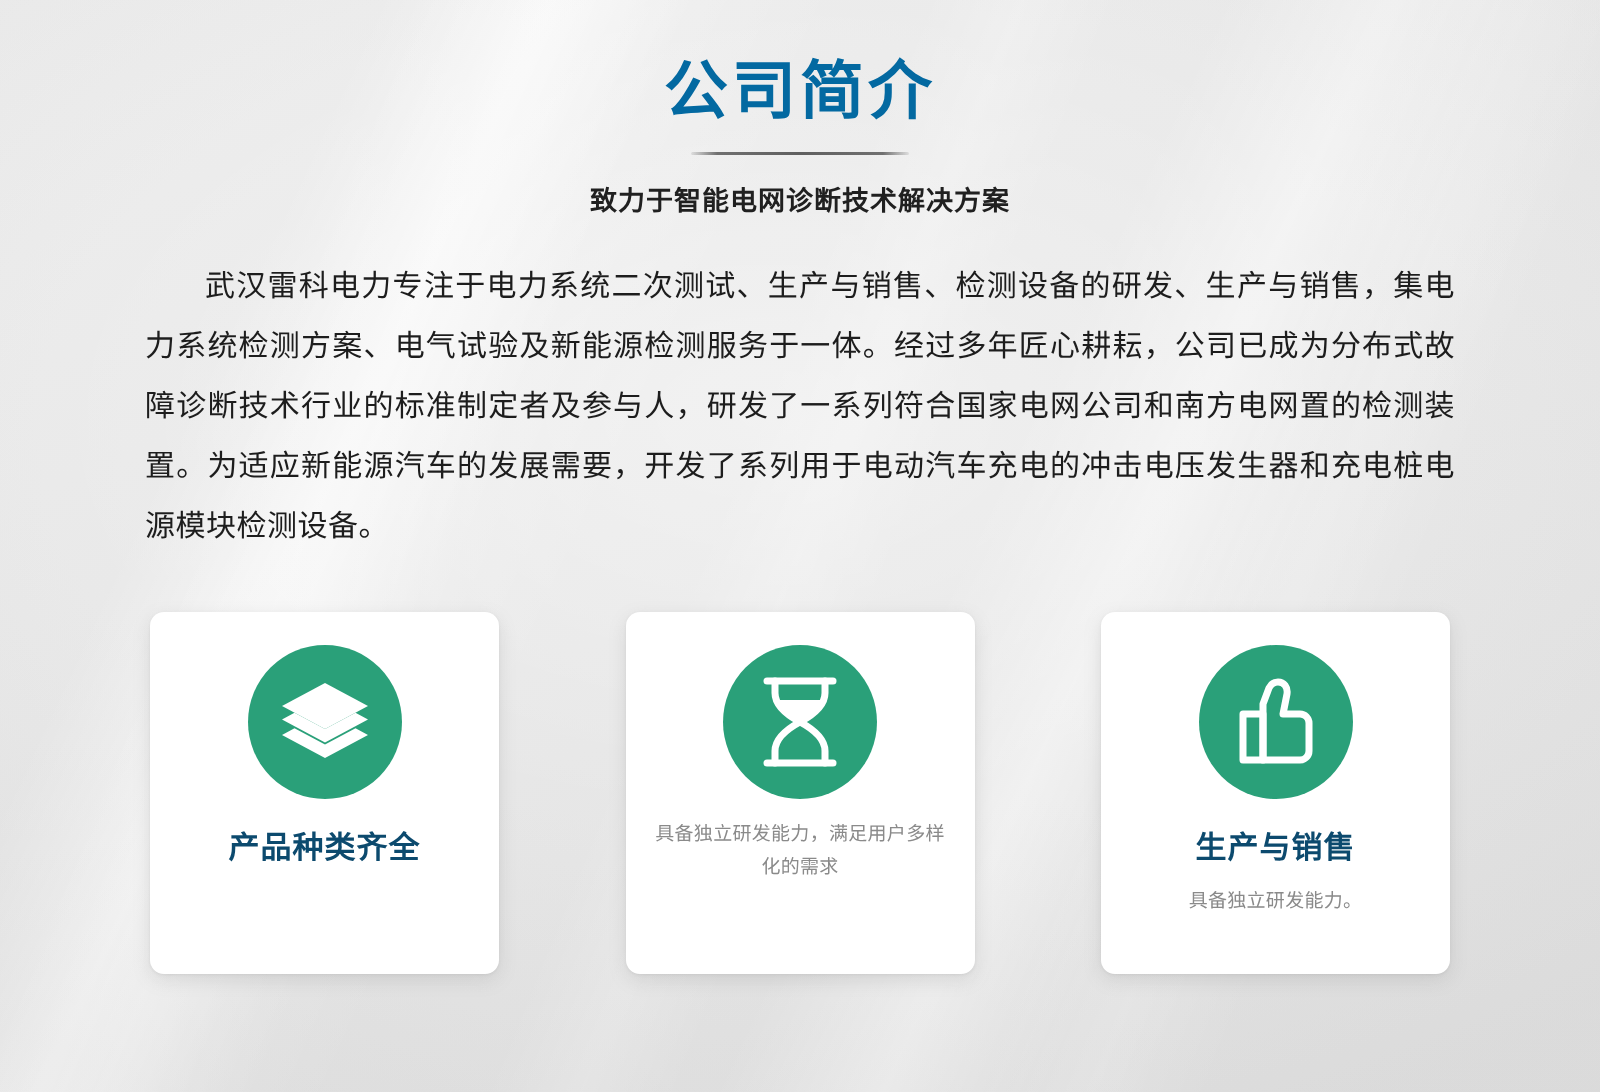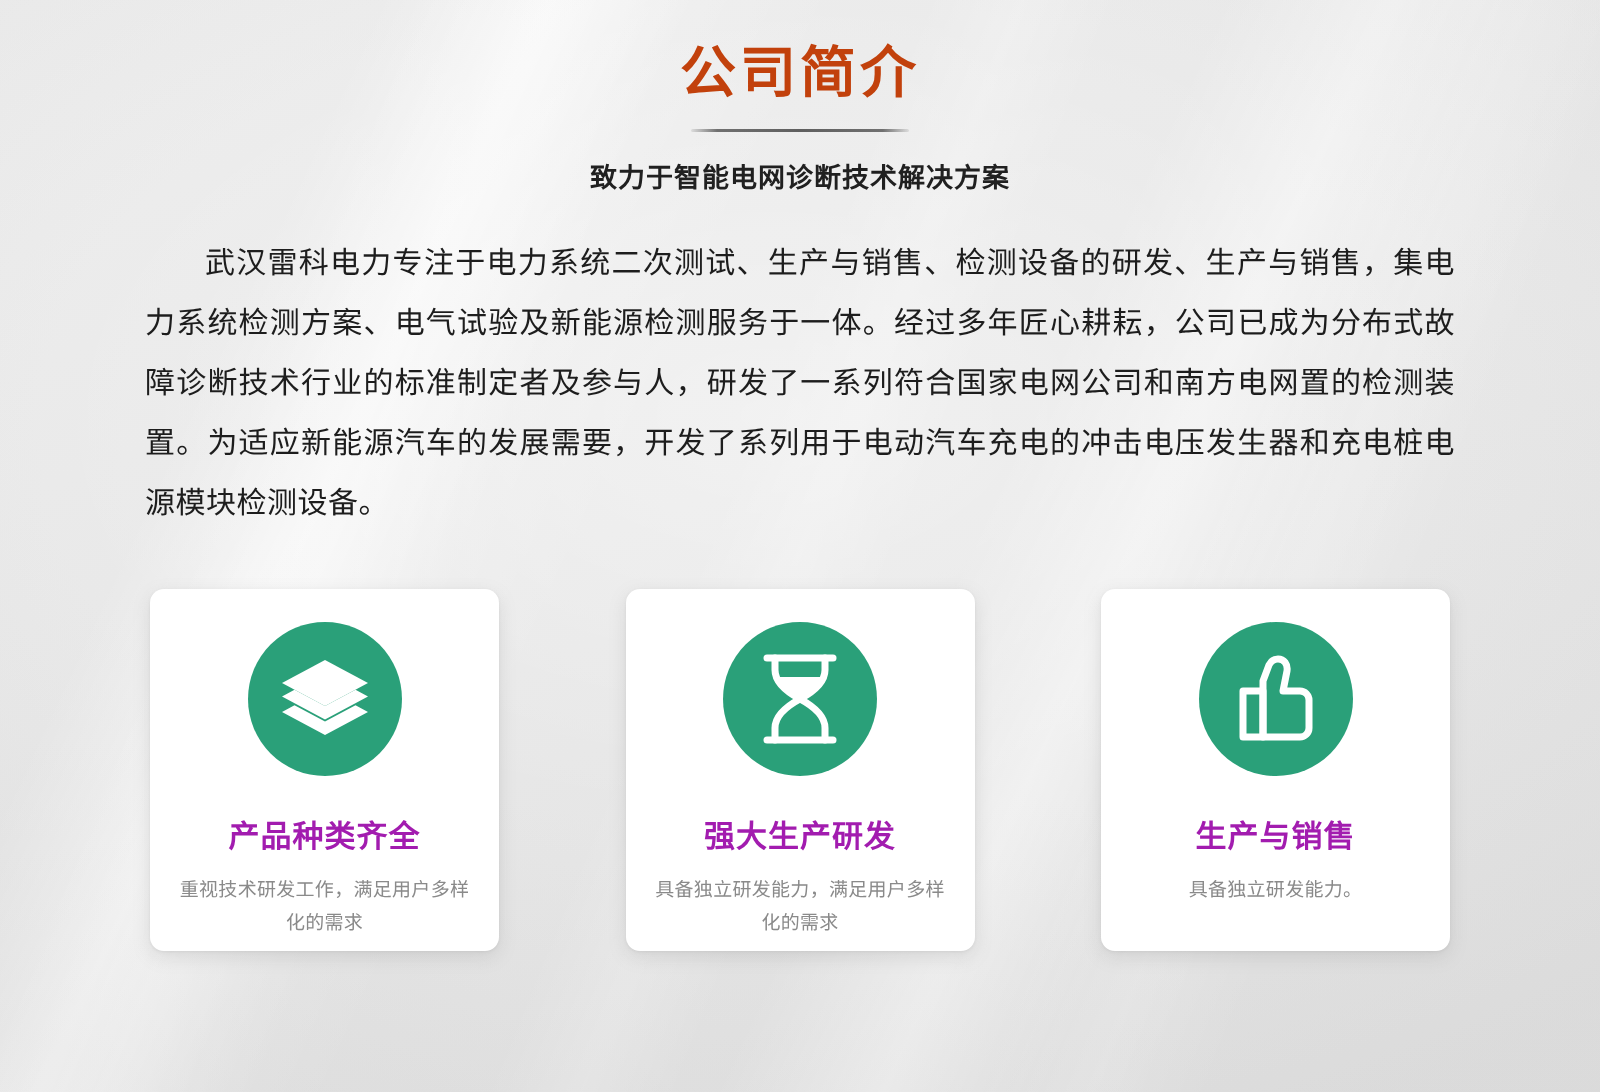--- a/index.html
+++ b/index.html
@@ -59,26 +59,26 @@
     pointer-events: none;
   }
 
   
   .header {
     position: relative;
     text-align: center;
     padding-top: 42px;
   }
   .page-title {
-    font-size: 56px;
+    font-size: 64px;
     font-weight: 700;
-    color: #c2410c;
+    color: #0369a1;
     letter-spacing: 4px;
     line-height: 1.12;
-    margin: 0;
+    margin: 14px;
   }
   .title-divider {
     width: 218px;
     height: 3px;
     margin: 24px auto 0 auto;
     background: linear-gradient(90deg,
         rgba(120,120,120,0.15) 0%,
         rgba(105,105,105,0.95) 12%,
         rgba(95,95,95,1) 50%,
         rgba(105,105,105,0.95) 88%,
@@ -132,24 +132,24 @@
     height: 154px;
     border-radius: 50%;
     background: #2aa079;
     display: flex;
     align-items: center;
     justify-content: center;
     flex: none;
   }
   .icon-circle svg { display: block; }
   .card-title {
-    margin-top: 42px;
+    margin-top: 30px;
     font-size: 31px;
     font-weight: 700;
-    color: #a21caf;
+    color: #0c4a6e;
     letter-spacing: 1px;
     line-height: 1.2;
   }
   .card-desc {
     margin-top: 18px;
     font-size: 19px;
     line-height: 33px;
     color: #8a8a8a;
     text-align: center;
     width: 290px;
@@ -180,36 +180,34 @@
     <div class="icon-circle">
       <svg width="86" height="78" viewBox="0 0 86 78" aria-hidden="true">
         <g fill="#ffffff">
           <path d="M43 0 L86 23 L43 46 L0 23 Z"></path>
           <path d="M43 29.5 L55 36 L43 42.5 L31 36 Z M0 36.5 L12.5 29.8 L43 46 L73.5 29.8 L86 36.5 L43 59.5 Z"></path>
           <path d="M0 52 L12.5 45.3 L43 61.5 L73.5 45.3 L86 52 L43 75 Z"></path>
         </g>
       </svg>
     </div>
     <div class="card-title">产品种类齐全</div>
-    <div class="card-desc">重视技术研发工作，满足用户多样化的需求</div>
   </div>
 
   <div class="card">
     <div class="icon-circle">
       <svg width="74" height="92" viewBox="0 0 74 92" aria-hidden="true">
         <g fill="none" stroke="#ffffff" stroke-width="7" stroke-linejoin="round" stroke-linecap="round">
           <line x1="4" y1="5" x2="70" y2="5"></line>
           <line x1="4" y1="87" x2="70" y2="87"></line>
           <path d="M12 5 L12 17 C12 30 24 39 37 46 C50 39 62 30 62 17 L62 5"></path>
           <path d="M12 87 L12 75 C12 62 24 53 37 46 C50 53 62 62 62 75 L62 87"></path>
         </g>
         <path d="M16 24 C20 33 29 39 37 43 C45 39 54 33 58 24 Z" fill="#ffffff"></path>
       </svg>
     </div>
-    <div class="card-title">强大生产研发</div>
     <div class="card-desc">具备独立研发能力，满足用户多样化的需求</div>
   </div>
 
   <div class="card">
     <div class="icon-circle">
       <svg width="86" height="88" viewBox="0 0 86 88" aria-hidden="true">
         <g fill="none" stroke="#ffffff" stroke-width="7" stroke-linejoin="round" stroke-linecap="round">
           <path d="M30 36 L30 82 L67 82 C72 82 76 78 76 73 L76 45 C76 40 72 36 67 36 L50 36 L54 16 C55 9 51 4 45 4 C41 4 38 6 36 10 L30 26 Z"></path>
           <path d="M10 36 L30 36 L30 82 L10 82 Z"></path>
         </g>

